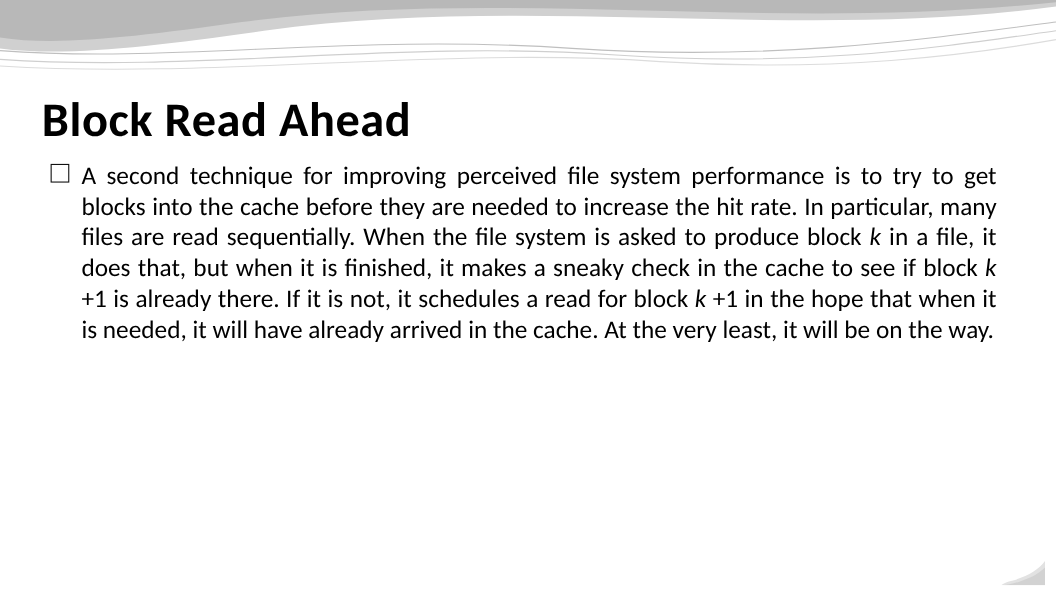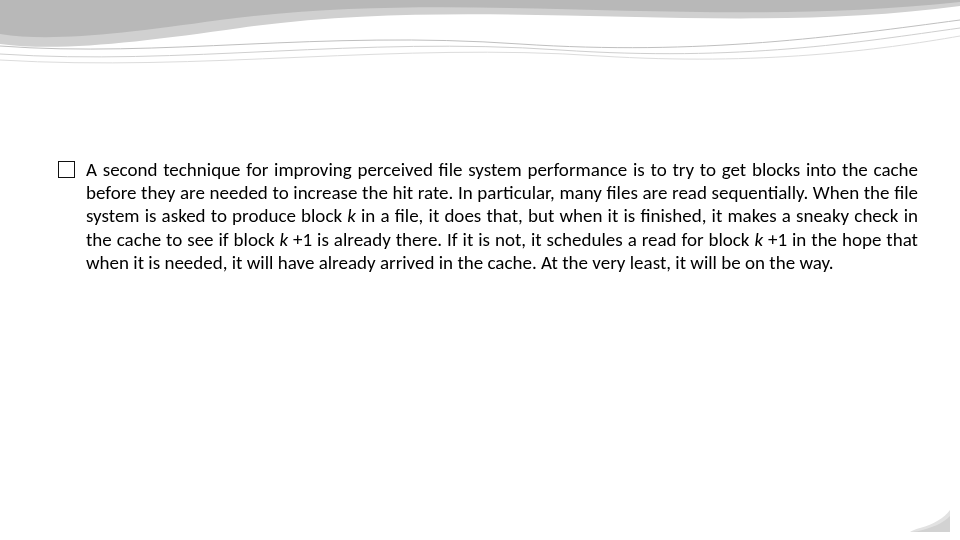--- a/index.html
+++ b/index.html
@@ -1,39 +1,40 @@
 <!DOCTYPE html>
 <html><head>
 <meta charset="utf-8">
 <style>
   * { margin: 0; padding: 0; box-sizing: border-box; }
   html, body { width: 960px; height: 540px; overflow: hidden; background: #fff; font-family: Calibri, "Segoe UI", Arial, sans-serif; color: #000; }
   .slide { position: relative; width: 960px; height: 540px; background: #fff; }
   .swoosh { position: absolute; top: 0; left: 0; width: 960px; height: 90px; pointer-events: none; }
   .title { position: absolute; left: 38px; top: 82px; font-size: 44px; font-weight: 700; letter-spacing: .5px; }
-  .body { position: absolute; left: 58px; top: 146px; width: 860px; font-size: 19px; line-height: 1.22; margin-top: 12px; }
+  .body { position: absolute; left: 46px; top: 146px; width: 860px; font-size: 23px; line-height: 1.22; }
   .para { position: relative; padding-left: 28px; margin-bottom: 6px; }
   .para.justify { text-align: justify; text-justify: inter-word; }
   .bullet { position: absolute; left: 0; top: 3px; width: 17px; height: 17px; border: 1.6px solid #111; background: transparent; }
   .ital { font-style: italic; }
   .corner { position: absolute; right: 10px; bottom: 8px; width: 40px; height: 28px; }
 </style>
 </head>
 <body>
 
 <div class="slide">
 
   <svg class="swoosh" viewBox="0 0 960 90" preserveAspectRatio="none">
     <path d="M0,0 L960,0 L960,6 C720,38 480,-6 240,28 C140,42 60,52 0,44 Z" fill="#d0d0d0"></path>
     <path d="M0,0 L960,0 L960,2 C700,30 460,-12 220,20 C120,34 50,42 0,34 Z" fill="#b8b8b8"></path>
     <path d="M0,46 C160,58 320,30 520,44 C700,56 840,36 960,20" fill="none" stroke="#bfbfbf" stroke-width="1"></path>
     <path d="M0,54 C180,66 360,36 560,50 C740,62 860,42 960,28" fill="none" stroke="#cfcfcf" stroke-width="1"></path>
     <path d="M0,60 C200,72 400,42 600,56 C760,66 880,50 960,36" fill="none" stroke="#dcdcdc" stroke-width="1"></path>
   </svg>
 
+  <h1 class="title">Block Read Ahead</h1>
 
   <div class="body">
 
     <div class="para justify">
       <span class="bullet"></span>
       <span>
         <span>A second technique for improving perceived file system performance is to try to get blocks into the cache before they are needed to increase the hit rate. In particular, many files are read sequentially. When the file system is asked to produce block </span><span class="ital">k</span><span> in a file, it does that, but when it is finished, it makes a sneaky check in the cache to see if block </span><span class="ital">k</span><span> +1 is already there. If it is not, it schedules a read for block </span><span class="ital">k</span><span> +1 in the hope that when it is needed, it will have already arrived in the cache. At the very least, it will be on the way.</span>
       </span>
     </div>
 

